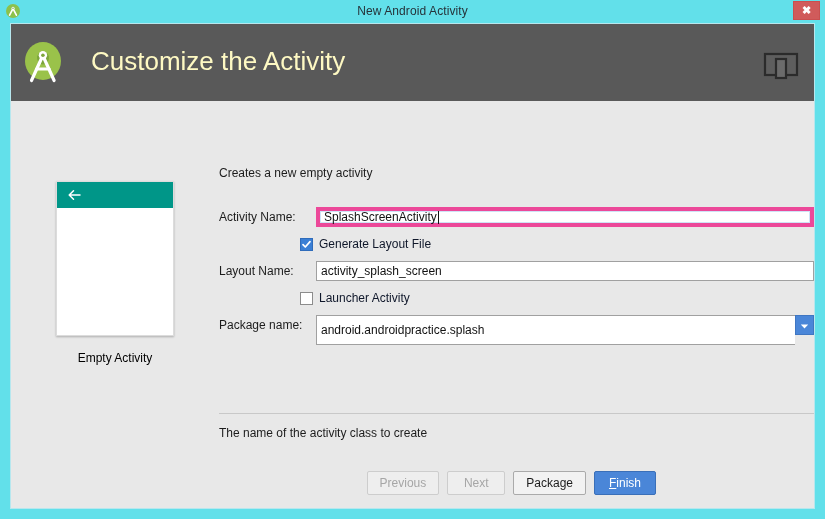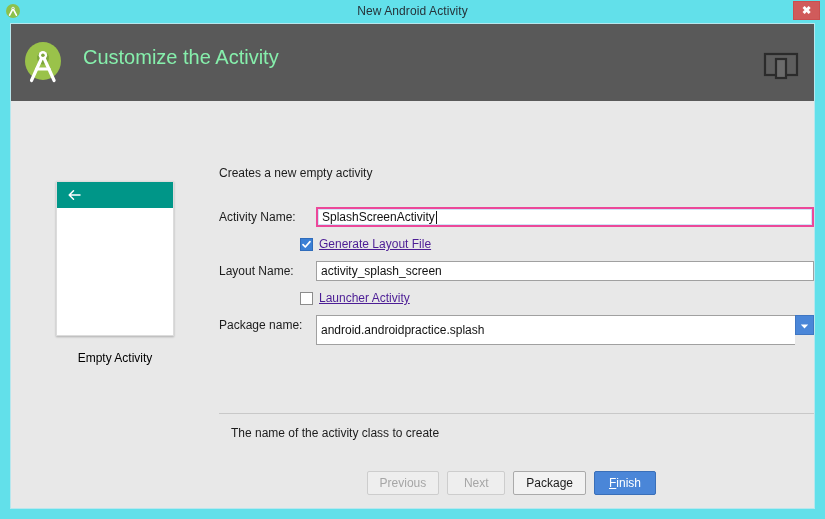--- a/index.html
+++ b/index.html
@@ -83,23 +83,23 @@
     height: 77px;
     background: #595959;
   }
   .banner-logo {
     position: absolute;
     left: 8px; top: 15px;
     width: 48px; height: 48px;
   }
   .banner-title {
     position: absolute;
-    left: 72px; top: 22px;
-    font-size: 20px;
-    color: #86efac;
+    left: 80px; top: 22px;
+    font-size: 26px;
+    color: #fef9c3;
     font-weight: normal;
   }
   .banner-device-icon {
     position: absolute;
     right: 15px; top: 26px;
     width: 36px; height: 32px;
   }
 
   
   .body-area {
@@ -176,21 +176,21 @@
     background: #ffffff;
     border: 1px solid #a0a0a0;
     box-sizing: border-box;
     display: flex;
     align-items: center;
     padding: 0 4px;
     font-size: 12px;
     color: #111111;
   }
   .field.focused {
-    border: 2px solid #ec4899;
+    border: 4px solid #ec4899;
     box-shadow: inset 0 0 0 1px #cfe3f6;
   }
   .caret {
     display: inline-block;
     width: 1px;
     height: 13px;
     background: #111111;
     margin-left: 1px;
   }
   .combo {
@@ -234,39 +234,37 @@
   .checkbox.on {
     background: #3a7fd5;
     border: 1px solid #2f6cbb;
   }
   .checkbox.off {
     background: #ffffff;
     border: 1px solid #8c8c8c;
   }
   .cb-label {
     font-size: 12px;
-    color: #4c1d95;
+    color: #0f172a;
     cursor: default;
-    text-decoration: underline;
   }
 
   
   .separator {
     position: absolute;
     left: 208px; top: 312px;
     width: 595px;
     height: 1px;
     background: #c8c8c8;
   }
   .help-text {
     position: absolute;
     left: 208px; top: 325px;
     font-size: 12px;
     color: #1c1c1c;
-    margin-left: 12px;
   }
 
   
   .buttonbar {
     position: absolute;
     left: 0; bottom: 0;
     width: 665px;
     height: 50px;
     background: #e8e8e8;
     display: flex;

